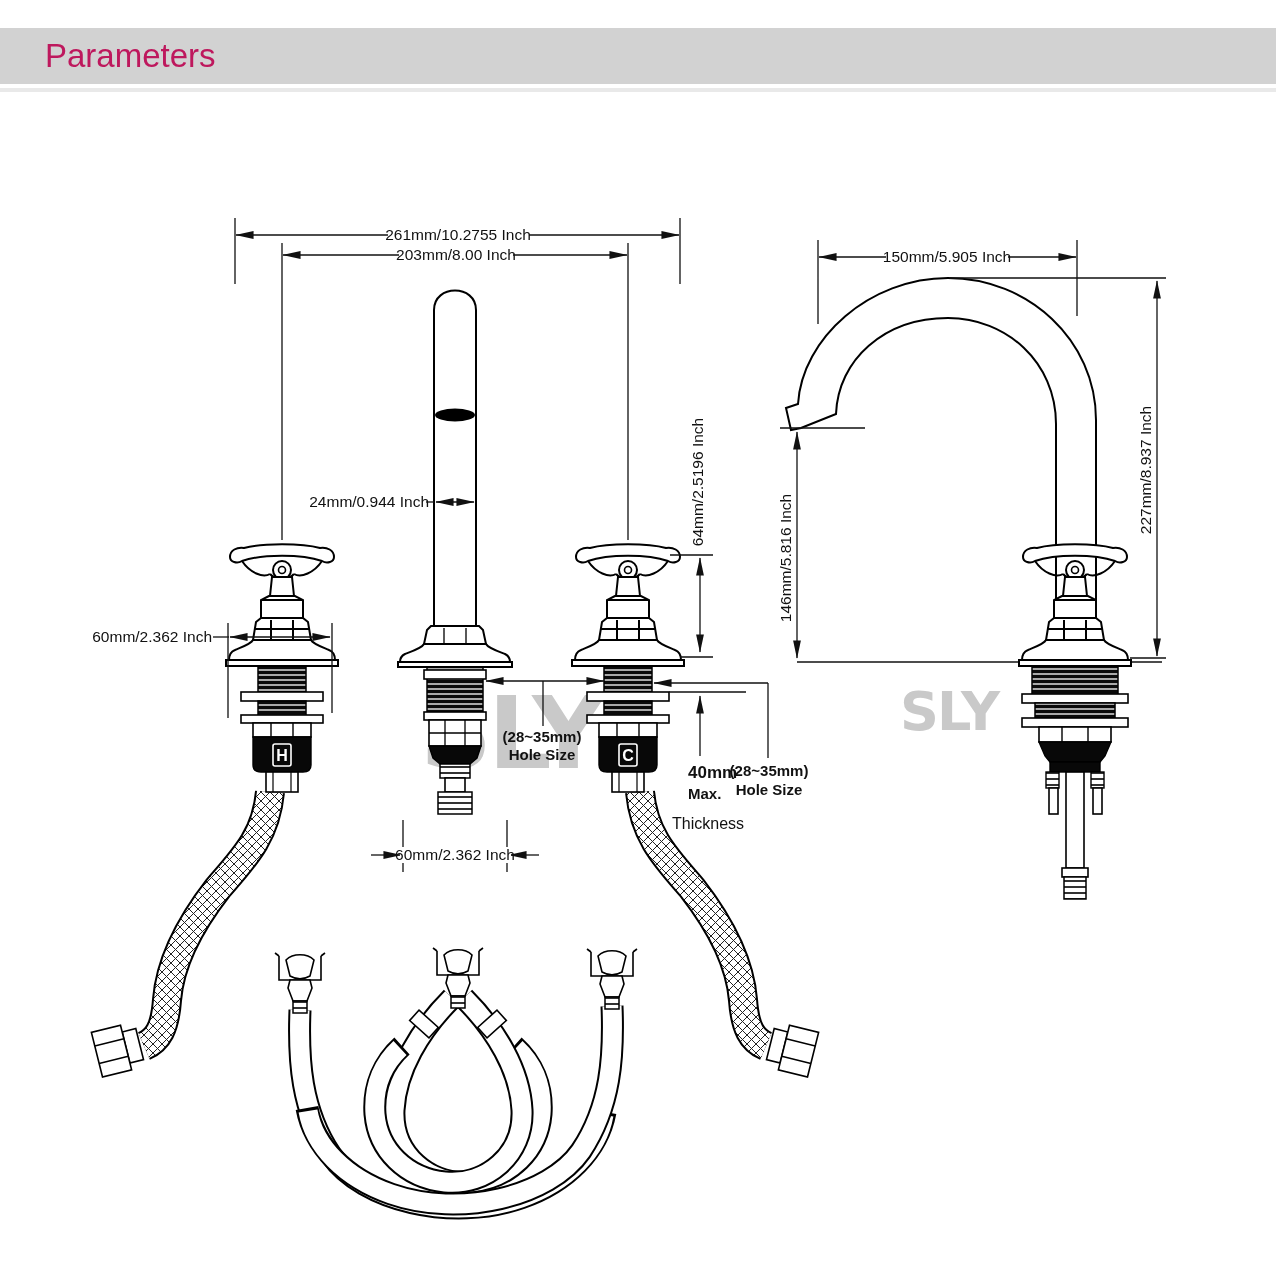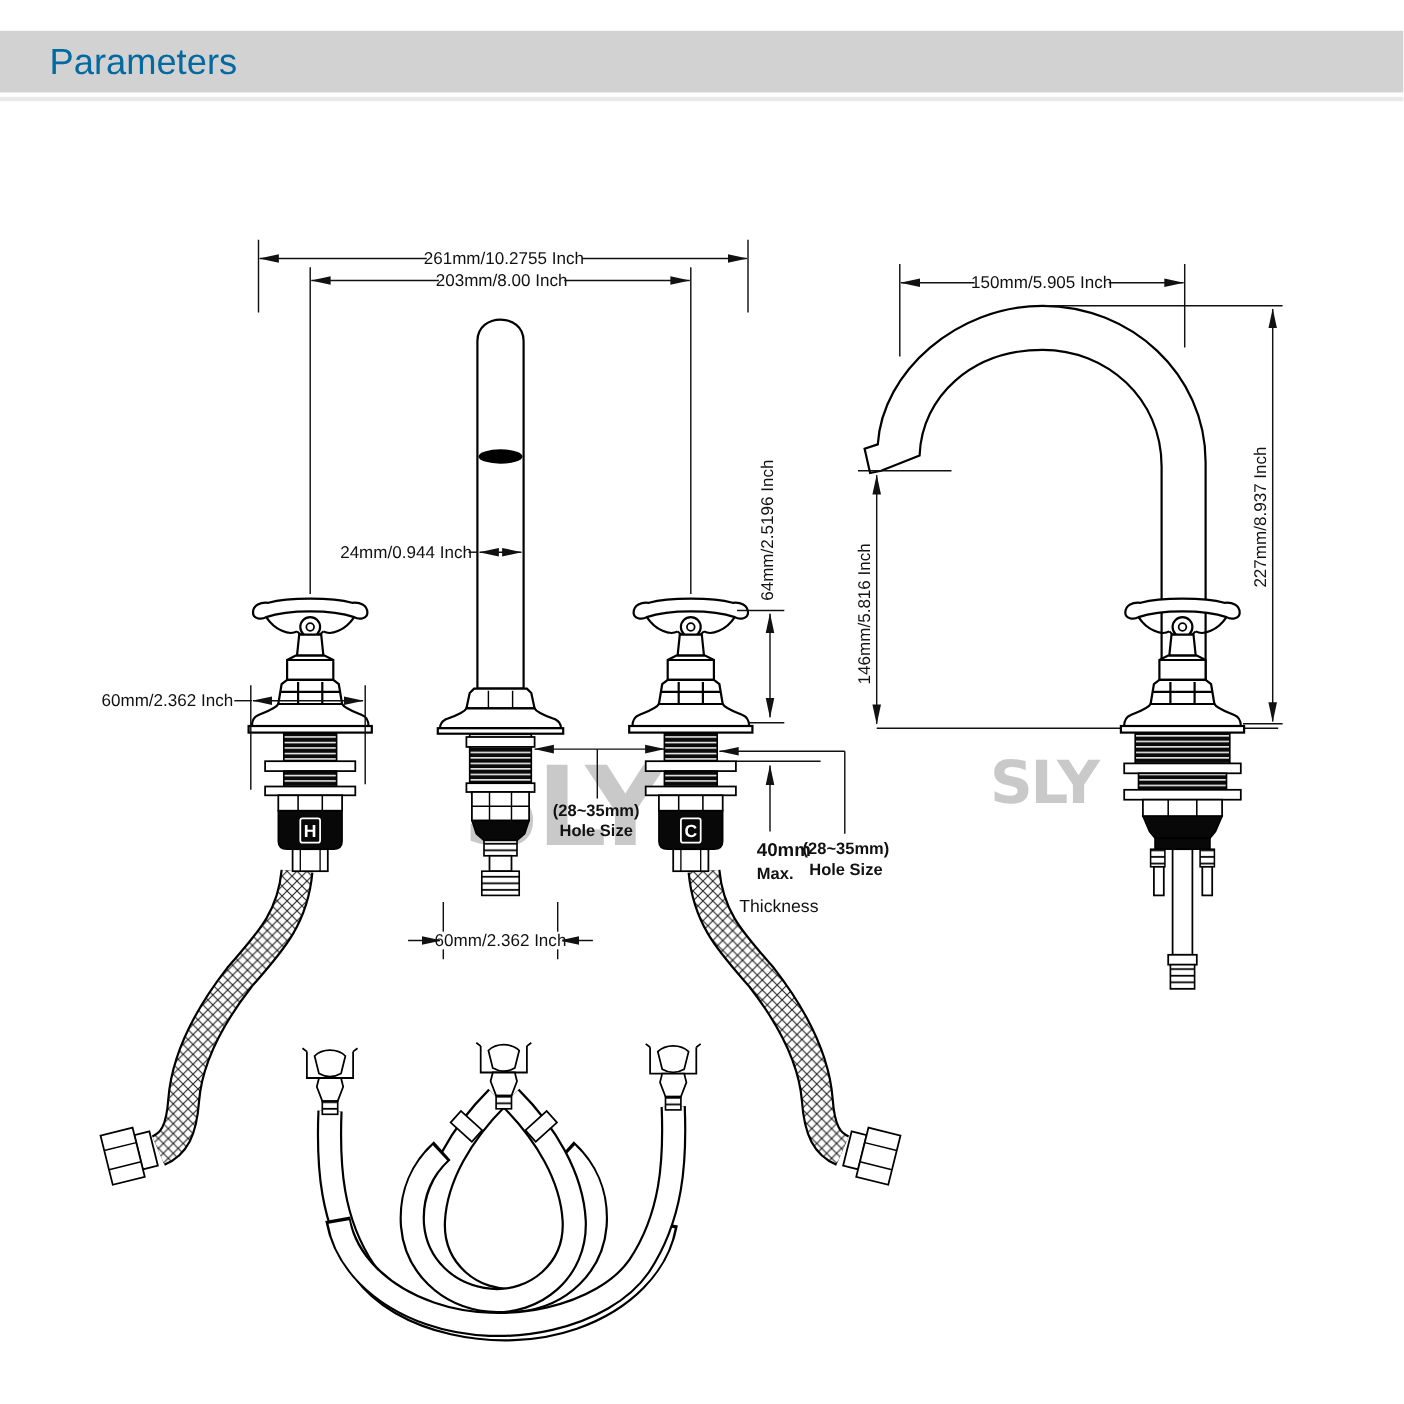--- a/index.html
+++ b/index.html
@@ -1,19 +1,19 @@
 <!DOCTYPE html>
 <html><head>
 <meta charset="utf-8">
 <style>
   html,body{margin:0;padding:0;background:#fff;}
   .page{position:relative;width:1276px;height:1276px;background:#fff;overflow:hidden;
         font-family:"Liberation Sans",sans-serif;}
   .hdr-band{position:absolute;left:0;top:28px;width:1276px;height:56px;background:#d2d2d2;}
-  .hdr-title{position:absolute;left:45px;top:0;line-height:56px;font-size:33px;color:#0369a1;
+  .hdr-title{position:absolute;left:45px;top:0;line-height:56px;font-size:33px;color:#be185d;
              font-family:"Liberation Sans",sans-serif;}
   .hdr-sub{position:absolute;left:0;top:88px;width:1276px;height:4px;background:#e9e9e9;}
   svg{position:absolute;left:0;top:0;}
   .dt{font:15.5px "Liberation Sans",sans-serif;fill:#111;}
   .dtb{font:bold 15px "Liberation Sans",sans-serif;fill:#111;}
   .dtb2{font:bold 17px "Liberation Sans",sans-serif;fill:#111;}
   .dtn{font:16px "Liberation Sans",sans-serif;fill:#111;}
   .wm{font:bold 100px "DejaVu Sans",sans-serif;fill:#c9c9c9;letter-spacing:-4px;}
   .wm2{font:bold 54px "DejaVu Sans",sans-serif;fill:#c9c9c9;letter-spacing:-2px;}
   .ln{stroke:#111;stroke-width:1.3;fill:none;}

